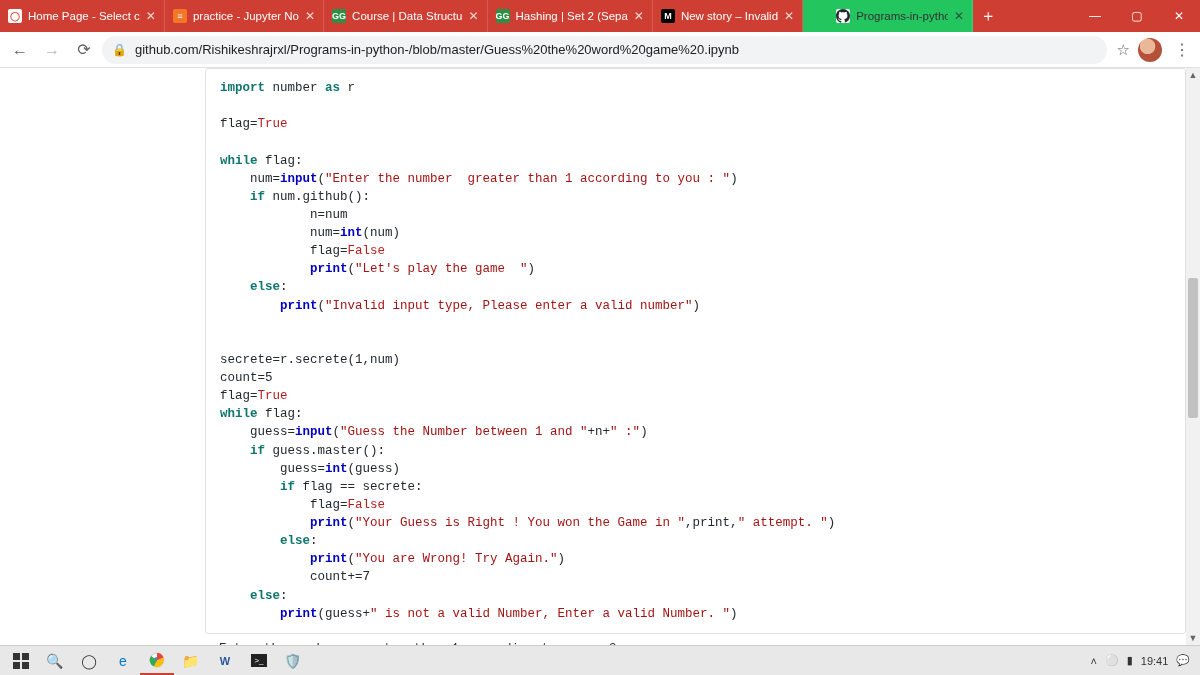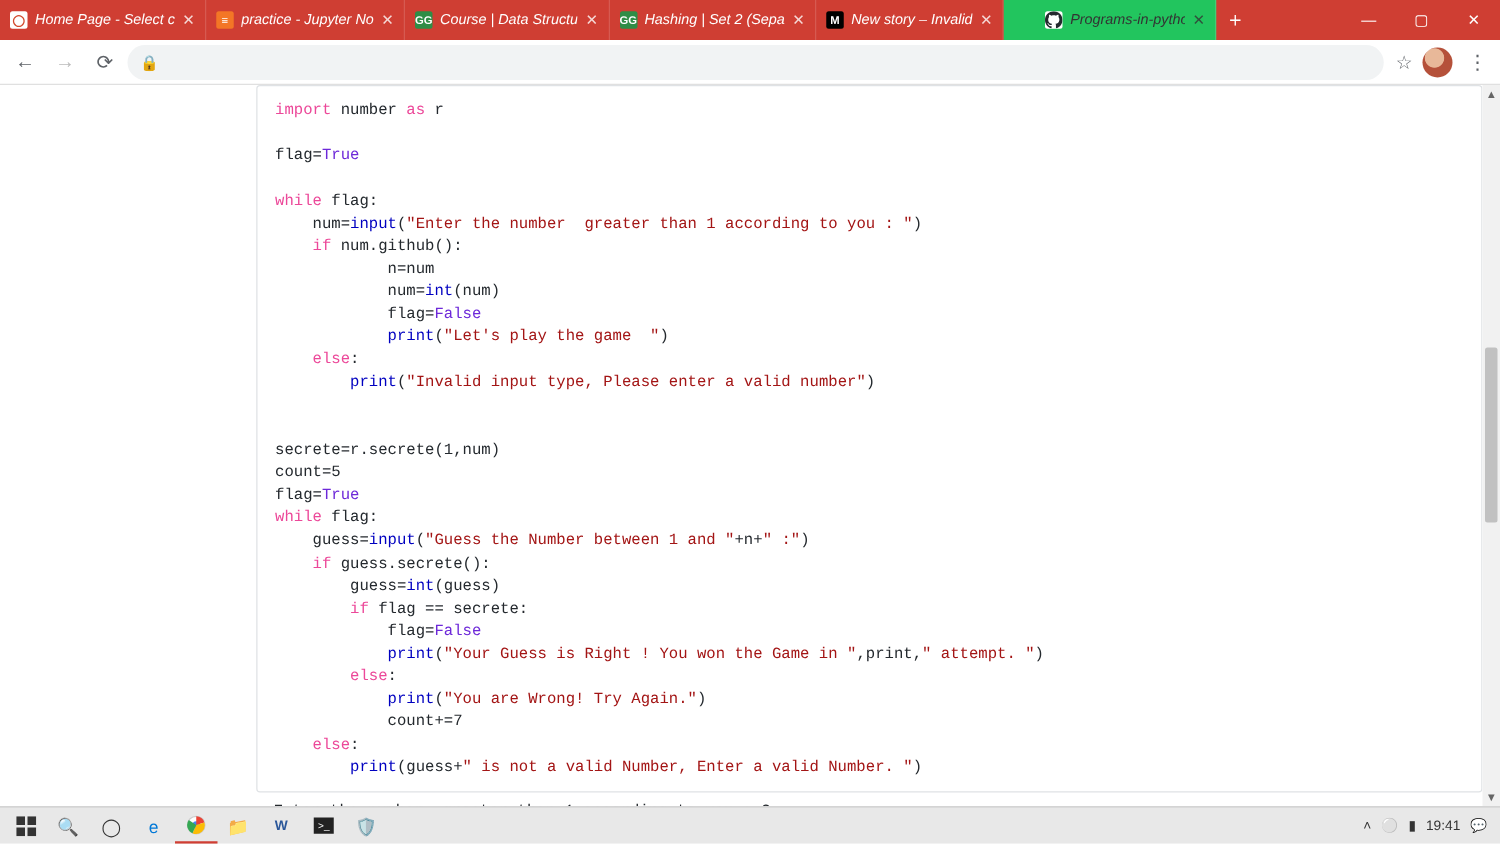--- a/index.html
+++ b/index.html
@@ -2,43 +2,43 @@
 <html><head>
 <meta charset="utf-8">
 <style>
   * { margin: 0; padding: 0; box-sizing: border-box; }
   body { font-family: "Segoe UI", Arial, sans-serif; width: 1200px; height: 675px; overflow: hidden; background: #fff; position: relative; }
   
   .tabstrip { height: 32px; background: #cf3e33; display: flex; align-items: stretch; color: #fff; }
   .tab { display: flex; align-items: center; padding: 0 8px; font-size: 11.5px; border-right: 1px solid rgba(255,255,255,0.15); max-width: 170px; min-width: 130px; gap: 6px; cursor: default; }
   .tab.active { background: #22c55e; color: #333; padding-left: 33px; }
   .favicon { width: 14px; height: 14px; flex: 0 0 14px; border-radius: 2px; display: flex; align-items: center; justify-content: center; font-size: 9px; font-weight: bold; }
-  .tab-title { flex: 1; white-space: nowrap; overflow: hidden; text-overflow: clip; font-style: italic; }
+  .tab-title { flex: 1; white-space: nowrap; overflow: hidden; text-overflow: clip; }
   .tab-close { font-size: 12px; opacity: 0.8; cursor: pointer; }
   .newtab { width: 30px; display: flex; align-items: center; justify-content: center; font-size: 16px; cursor: pointer; }
   .win-controls { margin-left: auto; display: flex; }
   .win-btn { width: 42px; display: flex; align-items: center; justify-content: center; font-size: 12px; cursor: pointer; }
   
   .addrbar { height: 36px; background: #fff; border-bottom: 1px solid #e0e0e0; display: flex; align-items: center; padding: 0 6px; gap: 4px; }
   .nav-btn { width: 28px; height: 28px; display: flex; align-items: center; justify-content: center; color: #5f6368; font-size: 16px; cursor: pointer; border-radius: 50%; }
   .nav-btn.dim { color: #bbb; }
   .urlbox { flex: 1; height: 28px; background: #f1f3f4; border-radius: 14px; display: flex; align-items: center; padding: 0 10px; gap: 8px; font-size: 13px; color: #202124; }
   .lock { color: #5f6368; font-size: 12px; }
   .star { color: #5f6368; font-size: 15px; cursor: pointer; margin-left: 6px; }
   .avatar { width: 24px; height: 24px; border-radius: 50%; background: radial-gradient(circle at 40% 35%, #e8b899 35%, #b5513a 38%); margin: 0 4px; cursor: pointer; }
   .kebab { font-size: 16px; color: #5f6368; width: 24px; text-align: center; cursor: pointer; }
   
   .content { position: absolute; top: 68px; bottom: 30px; left: 0; right: 0; overflow: hidden; }
   .scrollwrap { position: absolute; inset: 0 14px 0 0; overflow: hidden; }
   .codebox { position: absolute; left: 205px; top: 0; right: 0; }
   .codecell { border: 1px solid #dfe2e5; border-radius: 3px; padding: 10px 14px; background: #fff; }
   pre { font-family: "Consolas","Courier New",monospace; font-size: 12.5px; line-height: 1.45; white-space: pre; color: #24292e; }
-  .kw { color: #ec4899; font-weight: normal; }
-  .bn { color: #6d28d9; margin-top: 36px; }
-  .fn { color: #0000C0; }
+  .kw { color: #0f766e; font-weight: bold; }
+  .bn { color: #b91c1c; margin-top: 36px; }
+  .fn { color: #0000C0; font-weight: bold; }
   .str { color: #a31515; }
   .output { padding: 6px 14px 0 14px; }
   
   .vscroll { position: absolute; right: 0; top: 0; bottom: 0; width: 14px; background: #f1f1f1; }
   .vthumb { position: absolute; left: 2px; right: 2px; background: #c1c1c1; border-radius: 2px; }
   .varrow { position: absolute; left: 0; right: 0; height: 14px; text-align: center; font-size: 9px; color: #666; line-height: 14px; }
   
   .taskbar { position: absolute; bottom: 0; left: 0; right: 0; height: 30px; background: #e8e8e8; border-top: 1px solid #ccc; display: flex; align-items: center; padding: 0 4px; }
   .tb-btn { width: 34px; height: 28px; display: flex; align-items: center; justify-content: center; font-size: 14px; color: #333; cursor: pointer; }
   .tb-icon { width: 16px; height: 16px; }
@@ -91,20 +91,21 @@
     <div class="win-btn">✕</div>
   </div>
 </div>
 
 <div class="addrbar">
   <div class="nav-btn">←</div>
   <div class="nav-btn dim">→</div>
   <div class="nav-btn">⟳</div>
   <div class="urlbox">
     <span class="lock">🔒</span>
+    <span>github.com/Rishikeshrajrxl/Programs-in-python-/blob/master/Guess%20the%20word%20game%20.ipynb</span>
   </div>
   <div class="star">☆</div>
   <div class="avatar"></div>
   <div class="kebab">⋮</div>
 </div>
 
 <div class="content">
   <div class="scrollwrap">
     <div class="codebox">
       <div class="codecell">
@@ -121,21 +122,21 @@
 <span>            </span><span class="fn">print</span><span>(</span><span class="str">"Let's play the game  "</span><span>)</span>
 <span>    </span><span class="kw">else</span><span>:</span>
 <span>        </span><span class="fn">print</span><span>(</span><span class="str">"Invalid input type, Please enter a valid number"</span><span>)</span>
 
 
 <span>secrete=r.secrete(1,num)</span>
 <span>count=5</span>
 <span>flag=</span><span class="bn">True</span>
 <span class="kw">while</span><span> flag:</span>
 <span>    guess=</span><span class="fn">input</span><span>(</span><span class="str">"Guess the Number between 1 and "</span><span>+n+</span><span class="str">" :"</span><span>)</span>
-<span>    </span><span class="kw">if</span><span> guess.secrete():</span>
+<span>    </span><span class="kw">if</span><span> guess.master():</span>
 <span>        guess=</span><span class="fn">int</span><span>(guess)</span>
 <span>        </span><span class="kw">if</span><span> flag == secrete:</span>
 <span>            flag=</span><span class="bn">False</span>
 <span>            </span><span class="fn">print</span><span>(</span><span class="str">"Your Guess is Right ! You won the Game in "</span><span>,print,</span><span class="str">" attempt. "</span><span>)</span>
 <span>        </span><span class="kw">else</span><span>:</span>
 <span>            </span><span class="fn">print</span><span>(</span><span class="str">"You are Wrong! Try Again."</span><span>)</span>
 <span>            count+=7</span>
 <span>    </span><span class="kw">else</span><span>:</span>
 <span>        </span><span class="fn">print</span><span>(guess+</span><span class="str">" is not a valid Number, Enter a valid Number. "</span><span>)</span></pre>
       </div>

